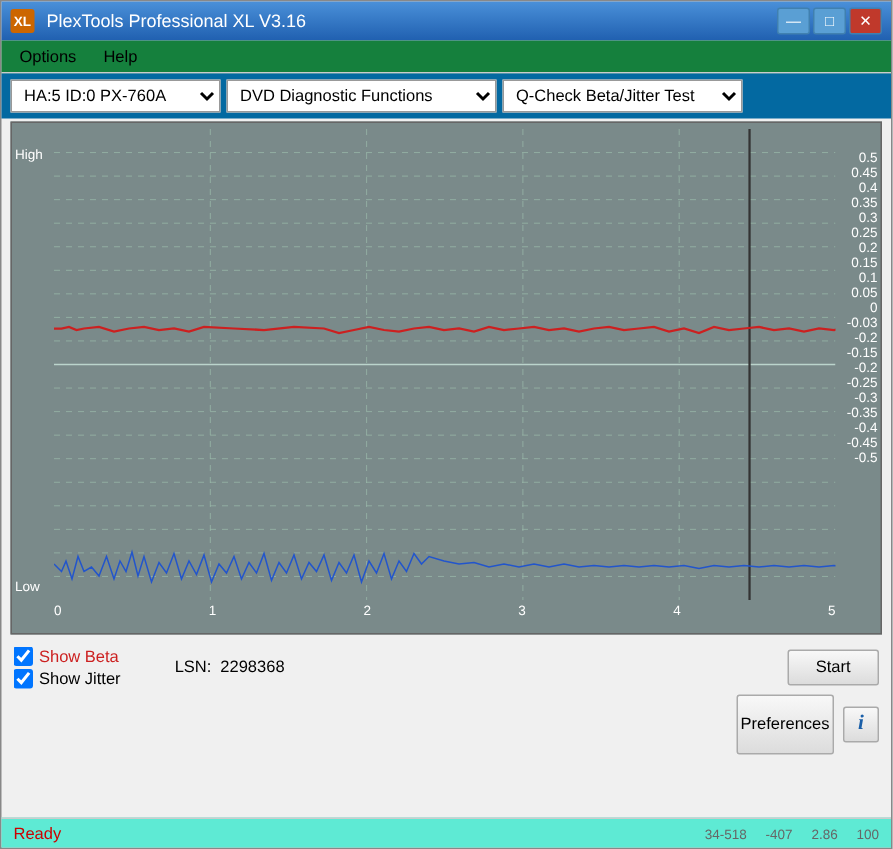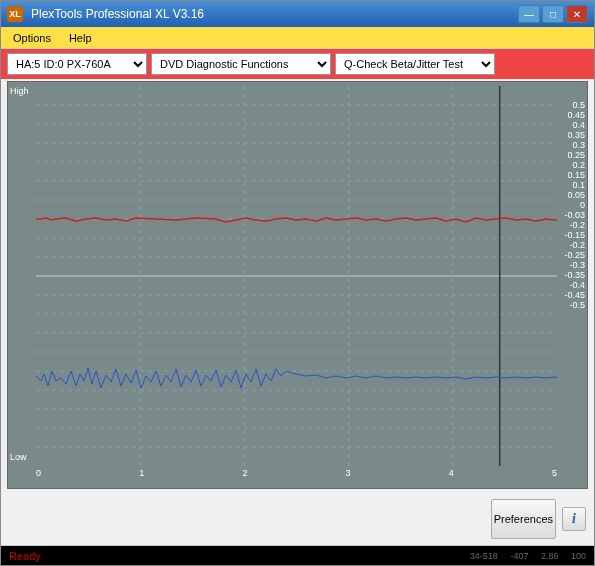--- a/index.html
+++ b/index.html
@@ -61,39 +61,39 @@
       color: white;
       font-size: 10px;
       cursor: pointer;
       display: flex;
       align-items: center;
       justify-content: center;
       border-radius: 2px;
     }
     .title-btn.close-btn { background: #c0392b; }
     .menu-bar {
-      background: #fde047;
+      background: #15803d;
       display: flex;
       gap: 2px;
       padding: 2px 4px;
       border-bottom: 1px solid #ccc;
       height: 22px;
       align-items: center;
     }
     .menu-item {
       padding: 2px 8px;
       cursor: pointer;
       border-radius: 2px;
     }
     .toolbar {
       display: flex;
       align-items: center;
       padding: 4px 6px;
       gap: 4px;
-      background: #ef4444;
+      background: #0369a1;
     }
     .toolbar select {
       height: 22px;
       font-size: 11px;
       border: 1px solid #999;
       background: white;
       padding: 0 4px;
     }
     .toolbar select:first-child { width: 140px; }
     .toolbar select:nth-child(2) { width: 180px; }
@@ -102,21 +102,21 @@
       flex: 1;
       margin: 2px 6px;
       background: #7a8a8a;
       position: relative;
       overflow: hidden;
       border: 1px solid #666;
     }
     .y-axis-left {
       position: absolute;
       left: 0;
-      top: 0;
+      top: 12px;
       bottom: 22px;
       width: 28px;
       display: flex;
       flex-direction: column;
       justify-content: space-between;
       padding: 4px 2px;
       font-size: 9px;
       color: #fff;
     }
     .y-axis-right {
@@ -216,26 +216,27 @@
       cursor: pointer;
       font-size: 13px;
       border-radius: 2px;
       display: flex;
       align-items: center;
       justify-content: center;
       color: #1a5fa8;
       font-weight: bold;
     }
     .status-bar {
-      background: #000000;
+      background: #5eead4;
       border-top: 1px solid #ccc;
       padding: 2px 8px;
       display: flex;
       align-items: center;
       height: 20px;
+      margin-top: 36px;
     }
     .status-text {
       color: #cc0000;
       font-size: 11px;
     }
   </style>
 </head>
 <body>
 
 <div class="window">
@@ -335,20 +336,39 @@
       <span>0</span>
       <span>1</span>
       <span>2</span>
       <span>3</span>
       <span>4</span>
       <span>5</span>
     </div>
   </div>
 
   <div class="bottom-bar">
+    <div class="bottom-row">
+      <div style="display:flex; align-items:center; gap:16px;">
+        <div class="checkboxes">
+          <div class="checkbox-item">
+            <input type="checkbox" checked="" style="">
+            <label style="color:#cc2020; cursor:pointer;">Show Beta</label>
+          </div>
+          <div class="checkbox-item">
+            <input type="checkbox" checked="" style="">
+            <label style="cursor:pointer;">Show Jitter</label>
+          </div>
+        </div>
+        <div class="lsn-display">
+          <span>LSN:</span>
+          <span>2298368</span>
+        </div>
+      </div>
+      <button class="btn-start">Start</button>
+    </div>
     <div class="bottom-row2">
       <button class="btn-preferences">Preferences</button>
       <button class="btn-info">
         <span style="font-style:italic; font-size:14px; font-family:serif; color:#1a5fa8; font-weight:bold;">i</span>
       </button>
     </div>
   </div>
 
   <div class="status-bar">
     <span class="status-text">Ready</span>

